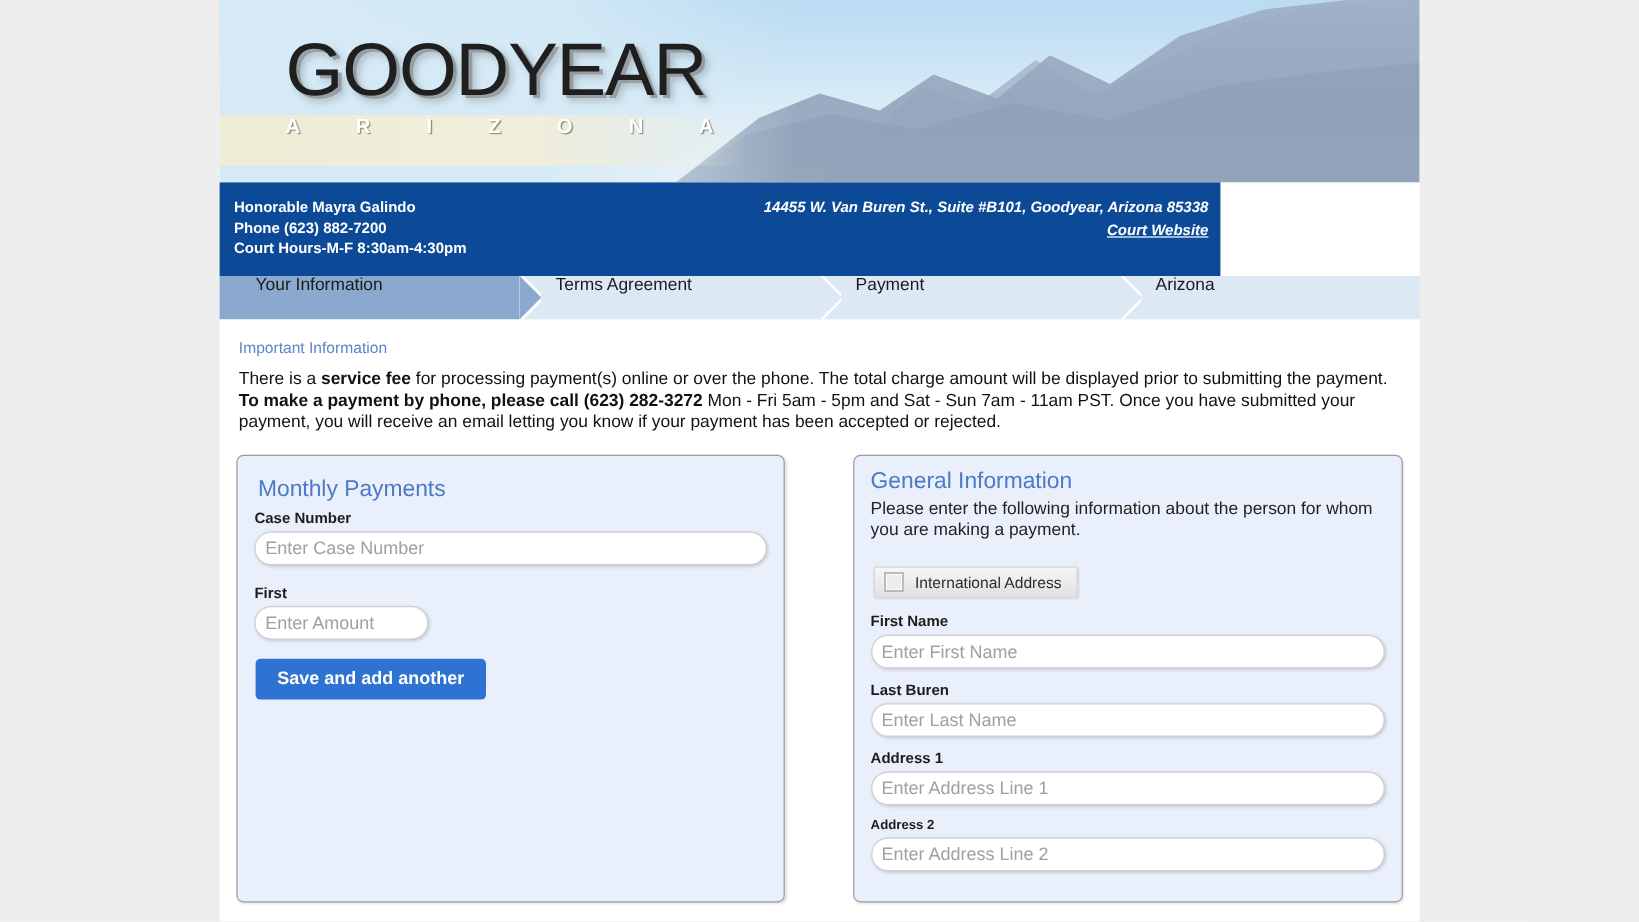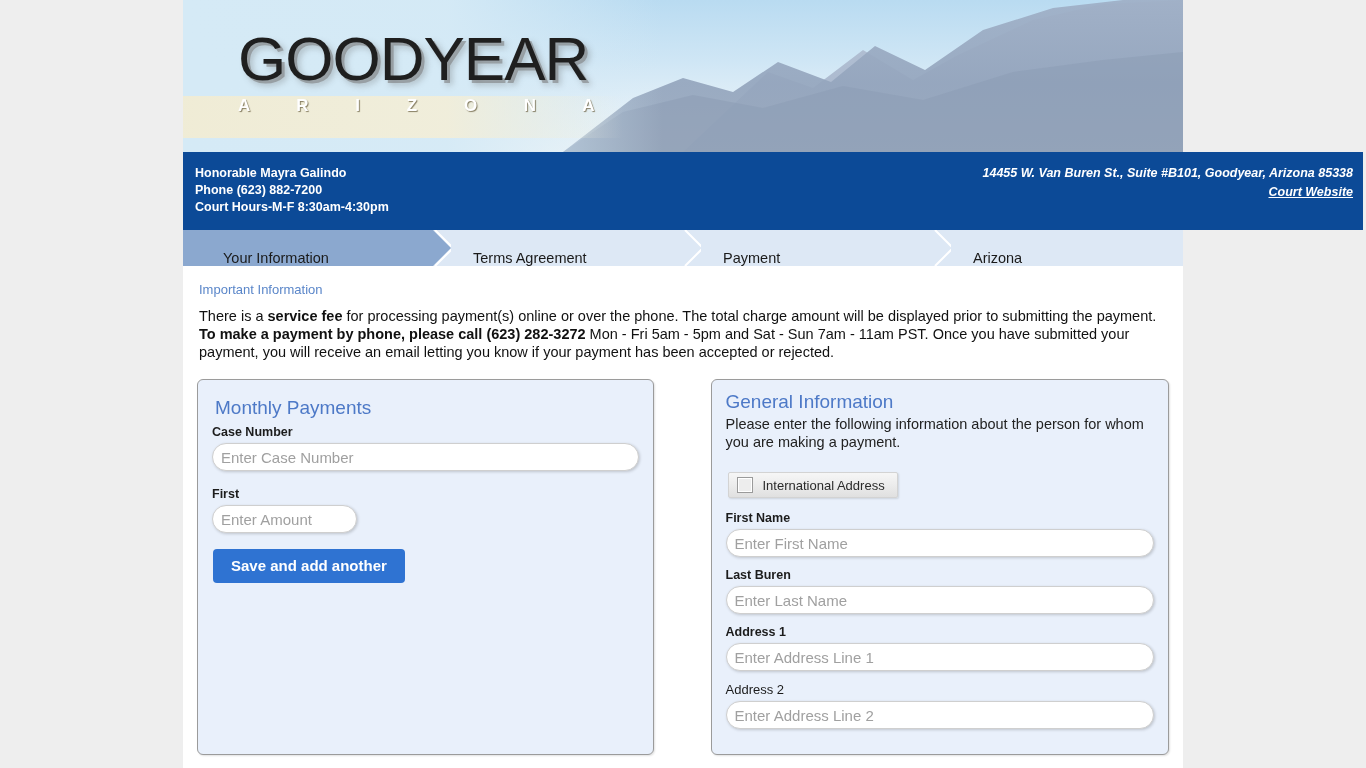--- a/index.html
+++ b/index.html
@@ -72,21 +72,21 @@
     font-size: 17px;
     font-weight: bold;
     letter-spacing: 21px;
     color: #ffffff;
     text-shadow: 1px 1px 1px rgba(110,100,70,0.8);
   }
 
   
   .infobar {
     position: relative;
-    width: 1180px;
+    width: 834px;
     height: 78px;
     background: #0c4a97;
     color: #ffffff;
   }
   .infobar-left {
     position: absolute;
     left: 12px;
     top: 13px;
     font-size: 12.5px;
     font-weight: bold;
@@ -112,24 +112,24 @@
     position: relative;
     width: 1000px;
     height: 36px;
     background: #dde8f5;
     display: flex;
   }
   .step {
     position: relative;
     flex: 1;
     display: flex;
-    align-items: flex-end;
+    align-items: flex-start;
     font-size: 14.5px;
     color: #1a1a1a;
-    padding-left: 40px;
+    padding-left: 30px;
     box-sizing: border-box;
     background: #dde8f5;
   }
   .step.active { background: #8ba8cf; }
   .step .arrow {
     position: absolute;
     right: -18px;
     top: 0;
     width: 18px;
     height: 36px;
@@ -185,21 +185,21 @@
     color: #222222;
   }
   .field { margin-bottom: 11px; }
   .field label {
     display: block;
     font-size: 12.5px;
     font-weight: bold;
     color: #1c1c1c;
     margin-bottom: 4px;
   }
-  .field label.optional { font-weight: normal; font-size: 13px; }
+  .field label.optional { font-weight: bold; font-size: 11px; }
   .txt {
     display: block;
     box-sizing: border-box;
     height: 28px;
     width: 100%;
     padding: 3px 8px;
     font-size: 15px;
     font-family: "Liberation Sans", sans-serif;
     color: #333333;
     background: #ffffff;

